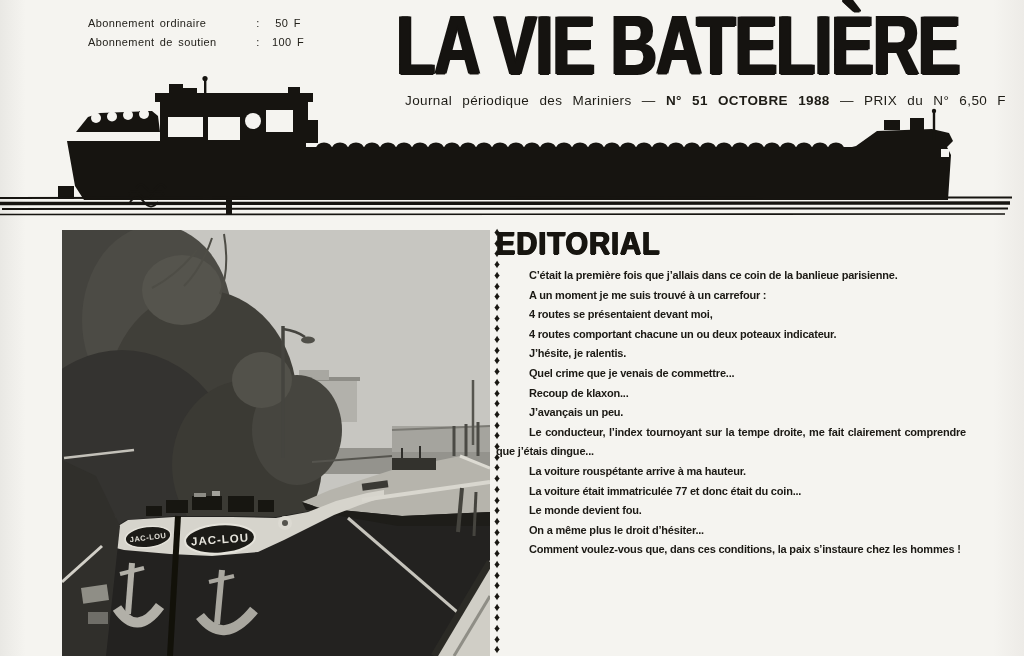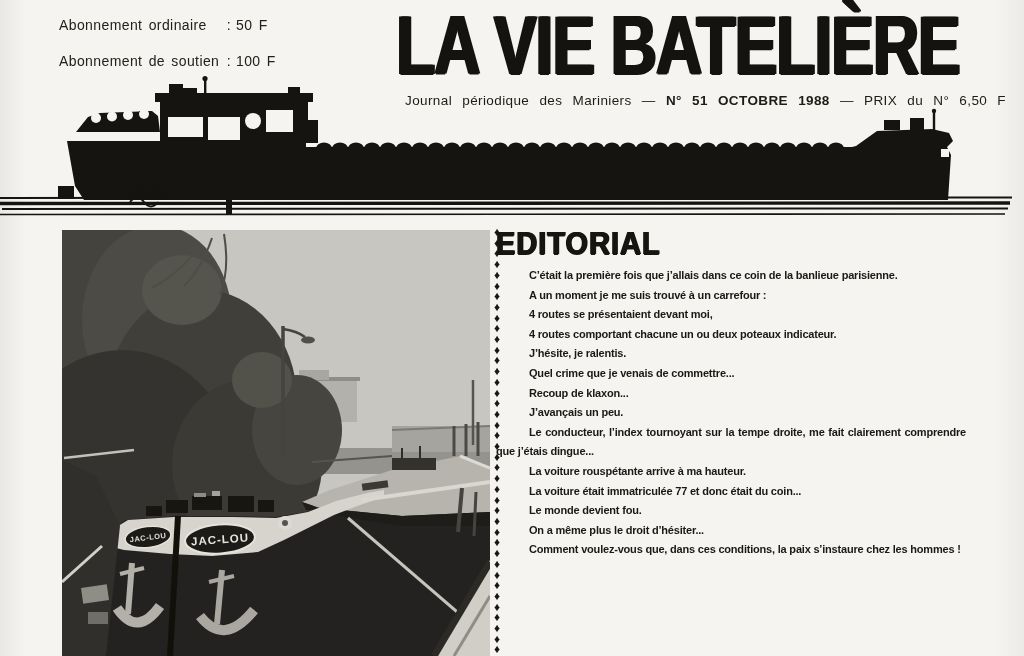--- a/index.html
+++ b/index.html
@@ -7,25 +7,25 @@
     width:1024px;height:656px;overflow:hidden;position:relative;
     font-family:"Liberation Sans", sans-serif;
     background:
       linear-gradient(90deg,#e9e8e4 0,#f5f4f0 2.5%,#f5f4f0 97%,#edebe7 100%),
       #f5f4f0;
     color:#1a1813;
   }
   #page{position:absolute;inset:0;}
   
   .subs{
-    position:absolute;left:59px;top:17px;
-    display:grid;grid-template-columns:163px 14px 46px;row-gap:20px;
-    font-size:14px;letter-spacing:.4px;word-spacing:2px;color:#23211b;
-  }
-  .subs .val{text-align:left;}
+    position:absolute;left:88px;top:17px;
+    display:grid;grid-template-columns:163px 14px 46px;row-gap:7px;
+    font-size:11px;letter-spacing:.4px;word-spacing:2px;color:#23211b;
+  }
+  .subs .val{text-align:center;}
   .subs .colon{text-align:center;}
   .mast-title{
     position:absolute;left:350px;top:4px;width:656px;
     text-align:center;font-size:64px;font-weight:bold;line-height:64px;
     letter-spacing:-1px;color:#151310;white-space:nowrap;
     transform:scaleY(1.3);transform-origin:top center;
     text-shadow:1.5px 0 0 #151310,-1.5px 0 0 #151310,0 .8px 0 #151310;
   }
   .subtitle{
     position:absolute;left:350px;top:93px;width:656px;text-align:right;

